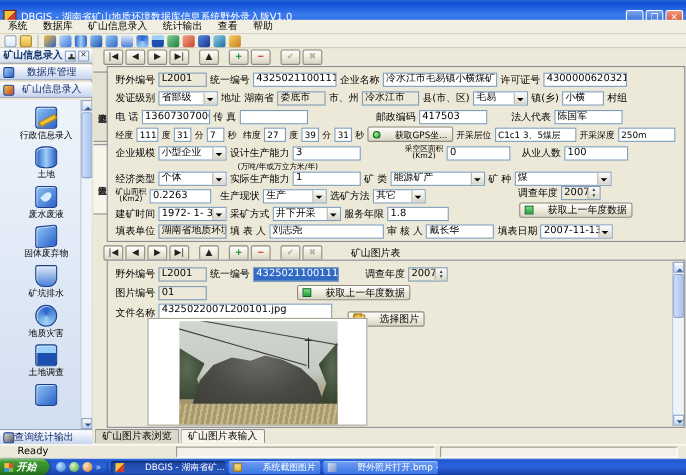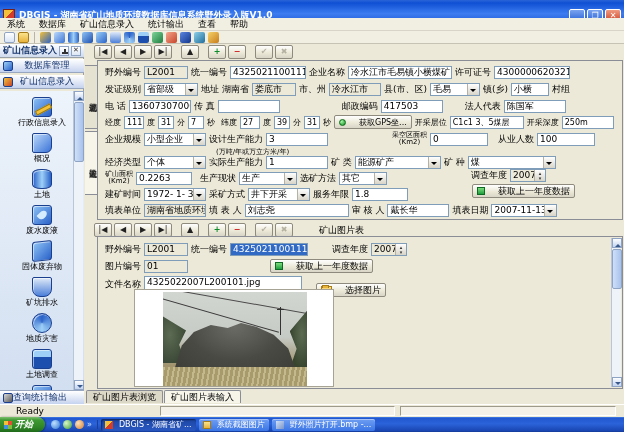--- a/index.html
+++ b/index.html
@@ -2,21 +2,21 @@
 <html><head>
 <meta charset="utf-8">
 <style>
   *{box-sizing:border-box;margin:0;padding:0}
   html,body{width:624px;height:432px}
   body{font-family:"DejaVu Sans","Liberation Sans",sans-serif;font-size:9px;color:#000;overflow:hidden}
   .abs{position:absolute}
   #screen{position:relative;width:624px;height:432px;background:#ece9d8;overflow:hidden}
 
   
-  #titlebar{left:0;top:0;width:624px;height:30px;background:linear-gradient(180deg,#2a64d8 0%,#0f4fd3 10%,#3c7cf0 45%,#1c55d1 85%,#123f9e 100%);display:flex;align-items:center;color:#fff;font-weight:bold;font-size:9px;padding:0 3px}
+  #titlebar{left:0;top:0;width:624px;height:30px;background:linear-gradient(180deg,#2a64d8 0%,#0f4fd3 10%,#3c7cf0 45%,#1c55d1 85%,#123f9e 100%);display:flex;align-items:center;color:#fff;font-weight:normal;font-size:9px;padding:0 3px}
   .appico{width:12px;height:12px;margin-right:4px;background:linear-gradient(135deg,#f3c13a 50%,#d23c2a 50%);border:1px solid #7a1d12;flex:0 0 auto}
   .wbtns{margin-left:auto;display:flex;gap:2px}
   .wb{width:16px;height:13px;border:1px solid #fff;border-radius:2px;background:linear-gradient(#7ba4ef,#2b64d8);color:#fff;font-size:8px;line-height:11px;text-align:center}
   .wb.close{background:linear-gradient(#ef9a80,#d0482a)}
 
   
   #menubar{left:0;top:18px;width:624px;height:13px;background:#f1efe2;border-bottom:1px solid #d8d4c8;display:flex;align-items:center}
   .mi{padding:0 7px;line-height:13px}
   #apptoolbar{left:0;top:31px;width:624px;height:13px;background:#f1efe2;border-bottom:1px solid #c6c3b5;display:flex;align-items:center;gap:3px;padding-left:4px}
   .ti{width:11px;height:11px;border-radius:2px}
@@ -107,21 +107,21 @@
   
   #statusbar{left:0;top:404px;width:624px;height:13px;background:#ece9d8;border-top:1px solid #fff;display:flex;align-items:center}
   #statusbar .ready{margin-left:16px}
   .spanel{position:absolute;height:10px;top:1px;border:1px solid;border-color:#9d9a8b #fff #fff #9d9a8b;background:#f4f2e8}
   #taskbar{left:0;top:417px;width:624px;height:15px;background:linear-gradient(180deg,#4584e8 0%,#2257cf 8%,#2b63da 45%,#1a47b4 90%,#123a96 100%);display:flex;align-items:center}
   #startbtn{height:15px;padding:0 12px 0 4px;border-radius:0 8px 8px 0;background:linear-gradient(180deg,#7ec06e 0%,#3f9a33 20%,#2f8526 70%,#1f6a1a 100%);color:#fff;font-weight:bold;font-style:italic;display:flex;align-items:center;gap:3px;box-shadow:1px 0 2px rgba(0,0,0,.4)}
   .flag{width:8px;height:8px;background:conic-gradient(#e34f33 0 25%,#7fbf3f 0 50%,#3f8fe3 0 75%,#f3c13a 0)}
   .ql{display:flex;align-items:center;gap:3px;margin-left:6px;padding-right:5px;border-right:1px solid #1a3f9a}
   .qi{width:9px;height:9px;border-radius:50%}
   .qmore{color:#cfe0ff;font-size:8px}
-  .task{height:12px;margin-left:3px;padding:0 4px;display:flex;align-items:center;gap:6px;border-radius:2px;background:linear-gradient(#6f9ef2,#3b76e6);color:#fff;font-size:8px;max-width:104px;overflow:hidden;white-space:nowrap;box-shadow:inset 0 1px 0 rgba(255,255,255,.4)}
+  .task{height:12px;margin-left:3px;padding:0 4px;display:flex;align-items:center;gap:19px;border-radius:2px;background:linear-gradient(#6f9ef2,#3b76e6);color:#fff;font-size:8px;max-width:104px;overflow:hidden;white-space:nowrap;box-shadow:inset 0 1px 0 rgba(255,255,255,.4)}
   .task.pressed{background:linear-gradient(#1c46a5,#2a58c2);box-shadow:inset 1px 1px 2px rgba(0,0,0,.5)}
   .tico{width:8px;height:8px;flex:0 0 auto}
   #tray{margin-left:auto;height:15px;display:flex;align-items:center;gap:2px;padding:0 4px 0 6px;background:linear-gradient(180deg,#2a6ae0,#0f3dab);border-left:1px solid #0c2f86;color:#fff}
   .tri{width:7px;height:7px;border-radius:2px}
   .clock{margin-left:3px;font-size:8px}
 </style>
 </head>
 <body>
 
 <div id="screen">
@@ -175,24 +175,20 @@
       <span class="gtxt">数据库管理</span>
     </div>
     <div class="sgrp abs" style="top:31px">
       <span class="gico" style="background:linear-gradient(135deg,#f3c13a,#c8442a)"></span>
       <span class="gtxt">矿山信息录入</span>
     </div>
     <div id="sblist" class="abs">
       <div class="sitem">
         <div class="si pencil"></div>
         <div class="slabel">行政信息录入</div>
-      </div>
-      <div class="sitem">
-        <div class="si book"></div>
-        <div class="slabel">概况</div>
       </div>
       <div class="sitem">
         <div class="si barrel"></div>
         <div class="slabel">土地</div>
       </div>
       <div class="sitem">
         <div class="si drop"></div>
         <div class="slabel">废水废液</div>
       </div>
       <div class="sitem">
@@ -307,21 +303,21 @@
         <span class="bx" style="width:74px">C1c1 3、5煤层</span>
         <span class="lb">开采深度</span>
         <span class="bx" style="width:52px">250m</span>
       </div>
 
       <div class="r" style="top:71px">
         <span class="lb">企业规模</span>
         <span class="bx dd" style="width:62px">小型企业</span>
         <span class="lb">设计生产能力</span>
         <span class="bx" style="width:62px">3</span>
-        <span class="lb2" style="margin-left:64px">
+        <span class="lb2" style="margin-left:40px">
           <span>采空区面积</span>
           <span>(Km2)</span>
         </span>
         <span class="bx" style="width:58px">0</span>
         <span class="lb" style="margin-left:10px">从业人数</span>
         <span class="bx" style="width:58px">100</span>
       </div>
       <div class="unit" style="left:118px;top:86px">(万吨/年或万立方米/年)</div>
 
       <div class="r" style="top:94px">

